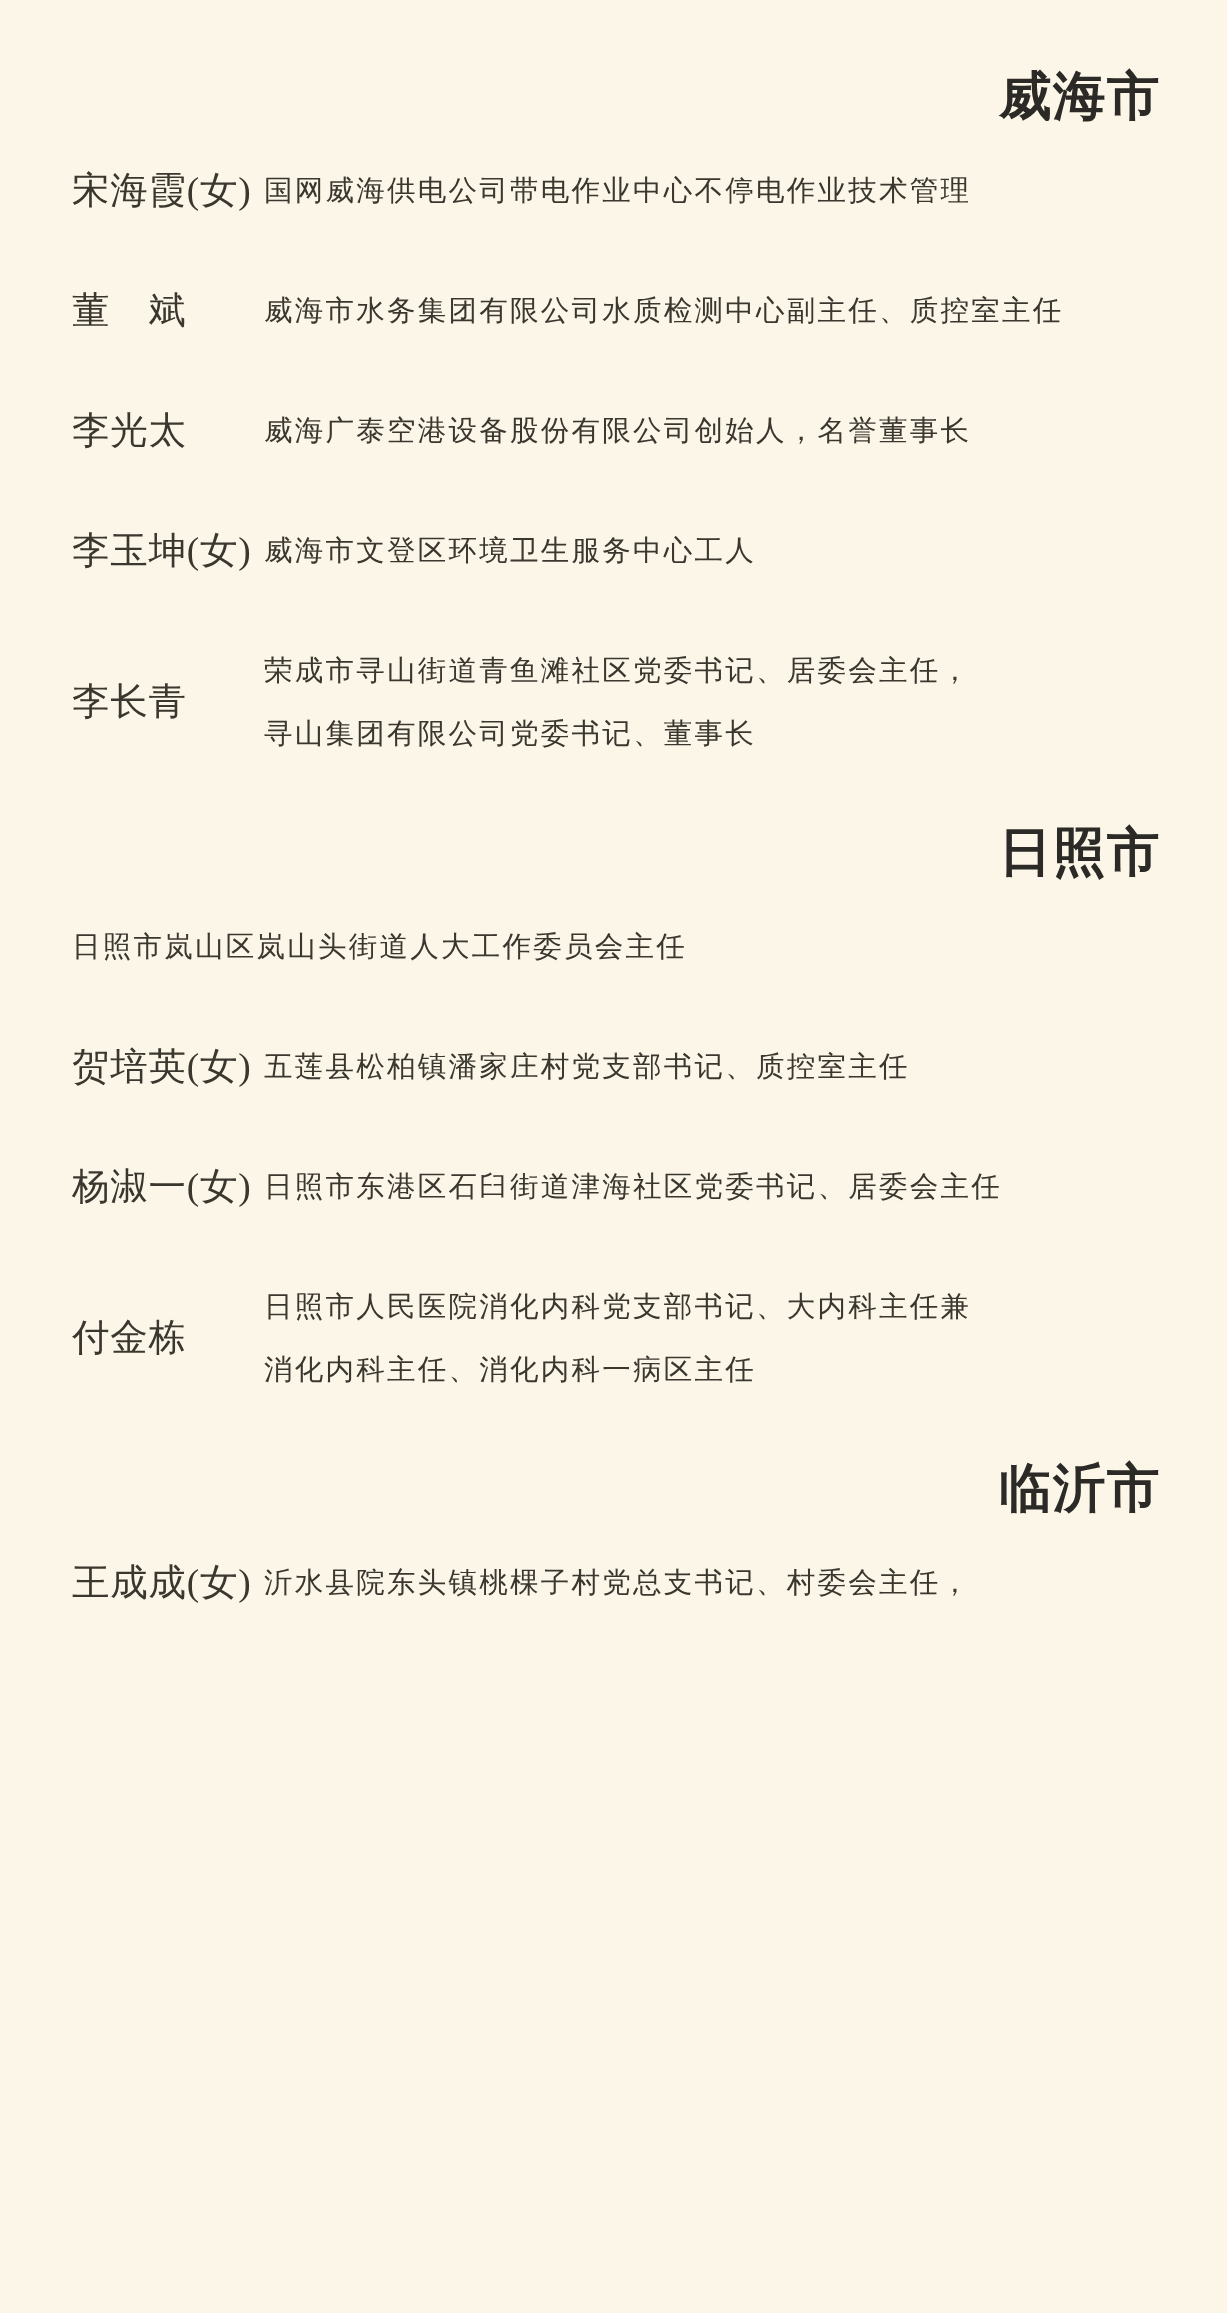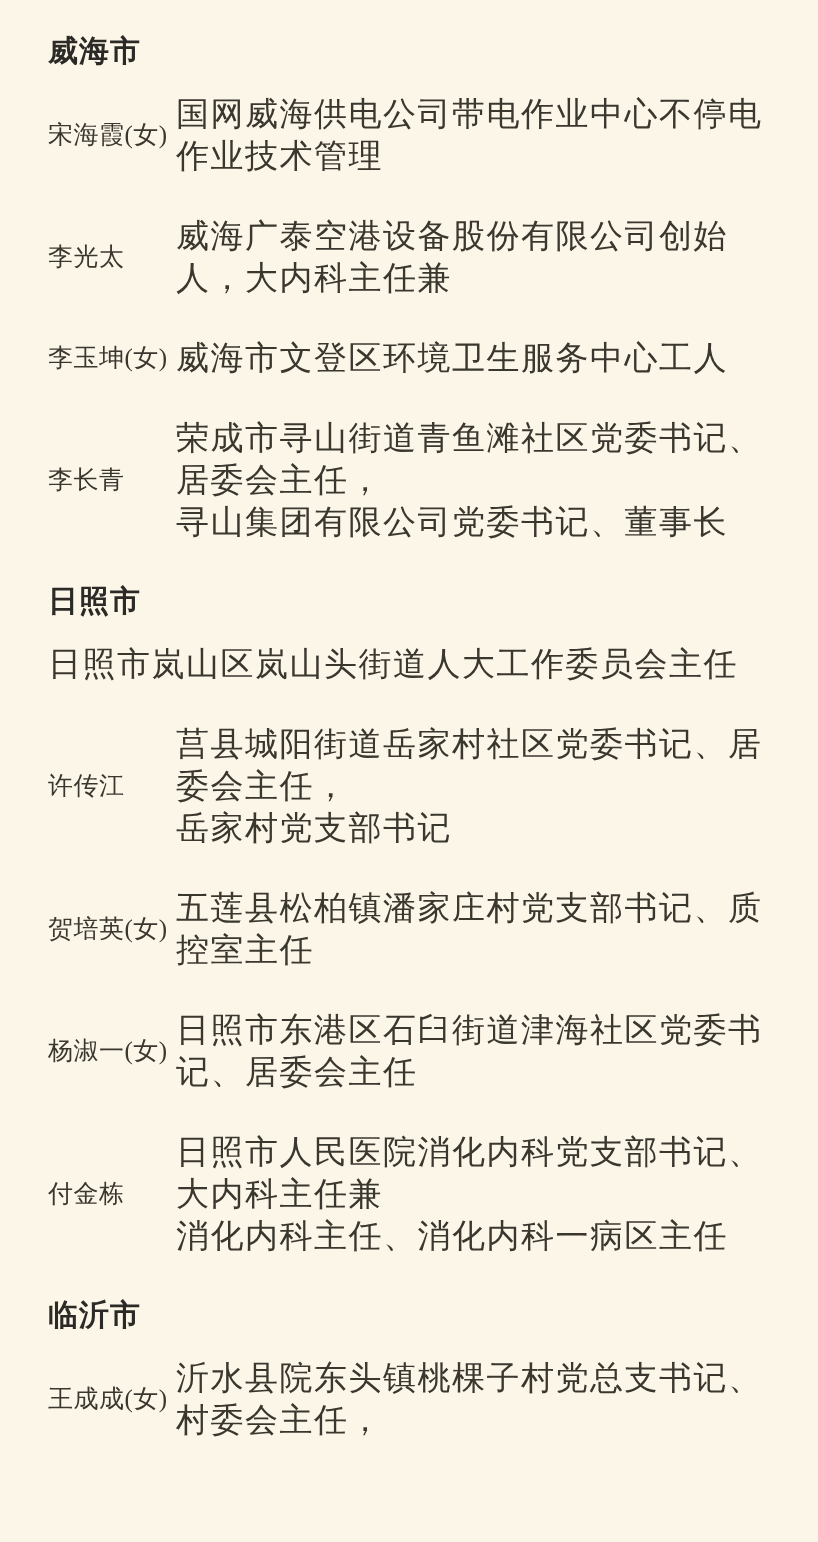--- a/index.html
+++ b/index.html
@@ -16,67 +16,74 @@
     width: 818px;
     min-height: 1542px;
     margin: 0 auto;
     background: var(--background-color, #FCF6E8);
     padding: 30px 44px 30px 48px;
     color: var(--text-color, #3A372F);
   }
   .section-title {
     font-family: "Liberation Sans", "DejaVu Sans", sans-serif;
     font-weight: 700;
-    font-size: 30px;
+    font-size: 35px;
     line-height: 40px;
     letter-spacing: 1px;
     color: var(--heading-color, #2B2A26);
-    margin: 1px 0 22px 0;
+    margin: 15px 0 22px 0;
+    text-align: right;
   }
   section + section .section-title { margin-top: 24px; }
   .entry {
     display: flex;
     align-items: center;
     margin-bottom: 38px;
   }
   .entry-name {
     flex: 0 0 128px;
     font-size: 25px;
     line-height: 42px;
     letter-spacing: 0.5px;
     white-space: nowrap;
   }
   .entry-desc { flex: 1; }
   .desc-line,
   .collective {
-    font-size: 33px;
+    font-size: 19px;
     line-height: 42px;
     letter-spacing: 1.5px;
   }
 </style>
 </head>
 <body>
 
 <div class="page">
 
   <section>
     <h2 class="section-title">威海市</h2>
 
     <div class="entry">
       <div class="entry-name">宋海霞(女)</div>
       <div class="entry-desc">
         <div class="desc-line">国网威海供电公司带电作业中心不停电作业技术管理</div>
       </div>
     </div>
 
+    <div class="entry">
+      <div class="entry-name">董　斌</div>
+      <div class="entry-desc">
+        <div class="desc-line">威海市水务集团有限公司水质检测中心副主任、质控室主任</div>
+      </div>
+    </div>
 
     <div class="entry">
       <div class="entry-name">李光太</div>
       <div class="entry-desc">
-        <div class="desc-line">威海广泰空港设备股份有限公司创始人，大内科主任兼</div>
+        <div class="desc-line">威海广泰空港设备股份有限公司创始人，名誉董事长</div>
       </div>
     </div>
 
     <div class="entry">
       <div class="entry-name">李玉坤(女)</div>
       <div class="entry-desc">
         <div class="desc-line">威海市文登区环境卫生服务中心工人</div>
       </div>
     </div>
 
@@ -91,27 +98,20 @@
 
   <section>
     <h2 class="section-title">日照市</h2>
 
     <div class="entry">
       <div class="entry-desc">
         <div class="desc-line">日照市岚山区岚山头街道人大工作委员会主任</div>
       </div>
     </div>
 
-    <div class="entry">
-      <div class="entry-name">许传江</div>
-      <div class="entry-desc">
-        <div class="desc-line">莒县城阳街道岳家村社区党委书记、居委会主任，</div>
-        <div class="desc-line">岳家村党支部书记</div>
-      </div>
-    </div>
 
     <div class="entry">
       <div class="entry-name">贺培英(女)</div>
       <div class="entry-desc">
         <div class="desc-line">五莲县松柏镇潘家庄村党支部书记、质控室主任</div>
       </div>
     </div>
 
     <div class="entry">
       <div class="entry-name">杨淑一(女)</div>

